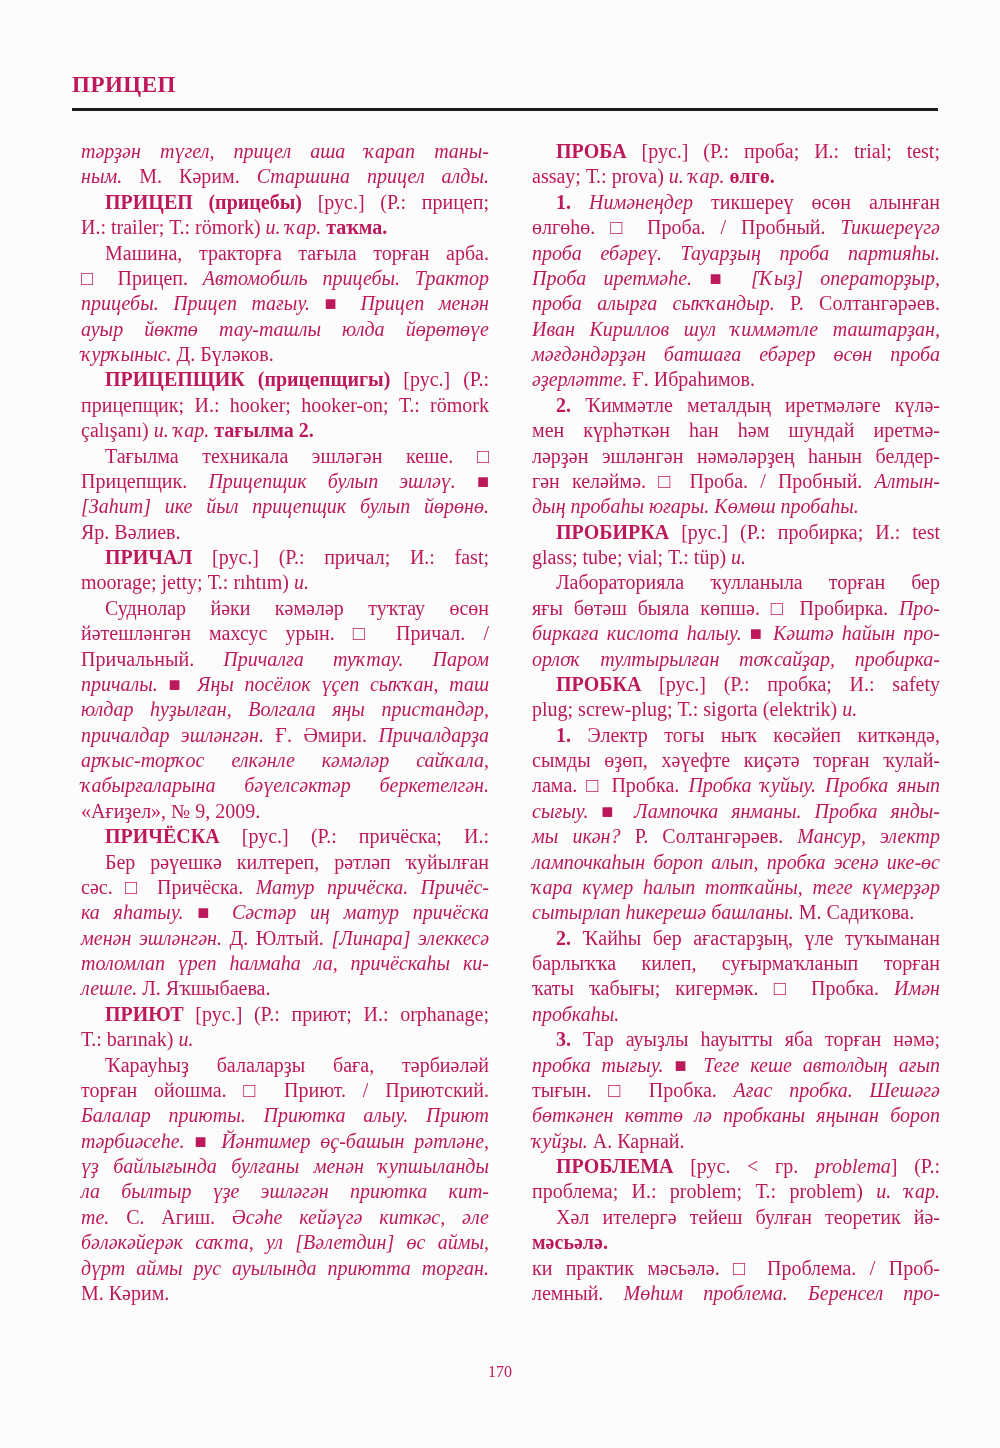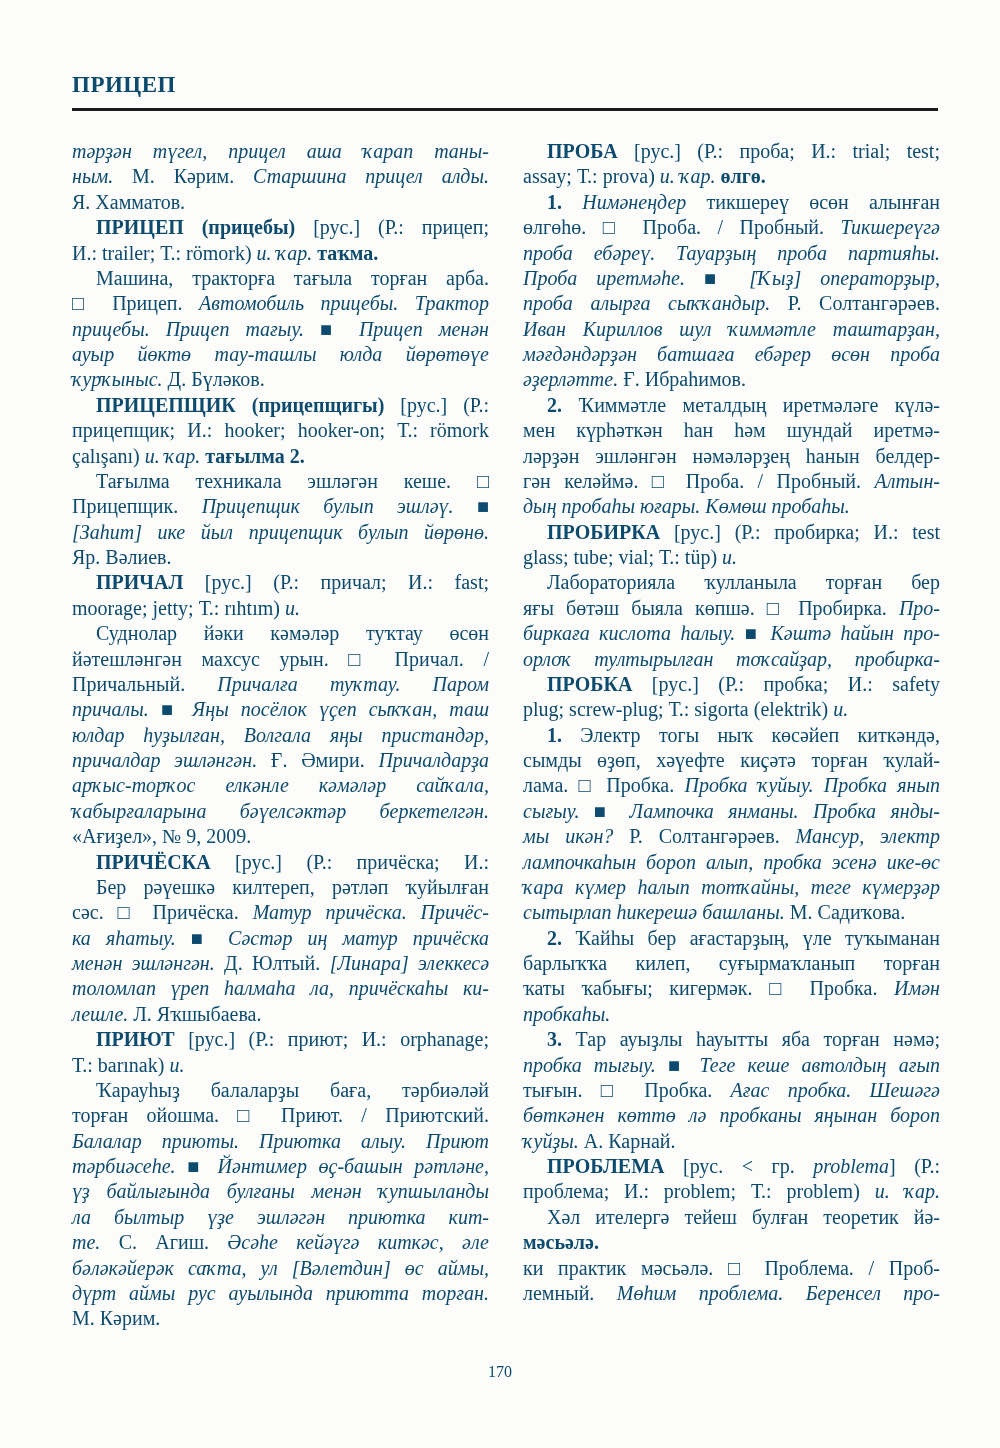--- a/index.html
+++ b/index.html
@@ -1,21 +1,21 @@
 <!DOCTYPE html>
 <html><head>
 <meta charset="utf-8">
 <style>
   html, body { margin: 0; padding: 0; background: #e8e8e6; }
   .page {
     position: relative;
     width: 1000px;
     height: 1448px;
     background: #fcfcfa;
-    color: #0c4a6e;
+    color: #be185d;
     font-family: "Liberation Serif", "DejaVu Serif", serif;
     overflow: hidden;
   }
   .running-head {
     position: absolute;
     left: 72px;
     top: 72px;
     font-size: 23px;
     font-weight: 700;
     letter-spacing: 0.5px;
@@ -29,21 +29,21 @@
     background: #1c1c1c;
   }
   .columns {
     position: absolute;
     left: 72px;
     top: 139px;
     width: 868px;
     display: flex;
     gap: 34px;
   }
-  .column { width: 417px; }
+  .column { width: 417px; margin-left: 9px; }
   .line {
     font-size: 20px;
     line-height: 25.38px;
     white-space: normal;
     text-align: justify;
     text-align-last: justify;
   }
   .line.end { text-align-last: left; }
   .line.ind { text-indent: 24px; }
   .line span.b  { font-weight: 700; }
@@ -61,21 +61,20 @@
 <body>
 
 <div class="page">
   <div class="running-head">ПРИЦЕП</div>
   <div class="rule"></div>
 
   <div class="columns">
     <div class="column">
         <div class="line"><span class="i">тәрҙән түгел, прицел аша ҡарап таны-</span></div>
         <div class="line"><span class="i">ным.</span><span class="r"> М. Кәрим. </span><span class="i">Старшина прицел алды.</span></div>
-        <div class="line end"><span class="r">Я. Хамматов.</span></div>
         <div class="line ind"><span class="b">ПРИЦЕП (прицебы) </span><span class="r">[рус.] (Р.: прицеп;</span></div>
         <div class="line end"><span class="r">И.: trailer; Т.: römork) </span><span class="i">и. ҡар. </span><span class="b">таҡма.</span></div>
         <div class="line ind"><span class="r">Машина, тракторға тағыла торған арба.</span></div>
         <div class="line"><span class="r">□ Прицеп. </span><span class="i">Автомобиль прицебы. Трактор</span></div>
         <div class="line"><span class="i">прицебы. Прицеп тағыу. </span><span class="r">■ </span><span class="i">Прицеп менән</span></div>
         <div class="line"><span class="i">ауыр йөктө тау-ташлы юлда йөрөтөүе</span></div>
         <div class="line end"><span class="i">ҡурҡыныс. </span><span class="r">Д. Бүләков.</span></div>
         <div class="line ind"><span class="b">ПРИЦЕПЩИК (прицепщигы) </span><span class="r">[рус.] (Р.:</span></div>
         <div class="line"><span class="r">прицепщик; И.: hooker; hooker-on; Т.: römork</span></div>
         <div class="line end"><span class="r">çalışanı) </span><span class="i">и. ҡар. </span><span class="b">тағылма 2.</span></div>

